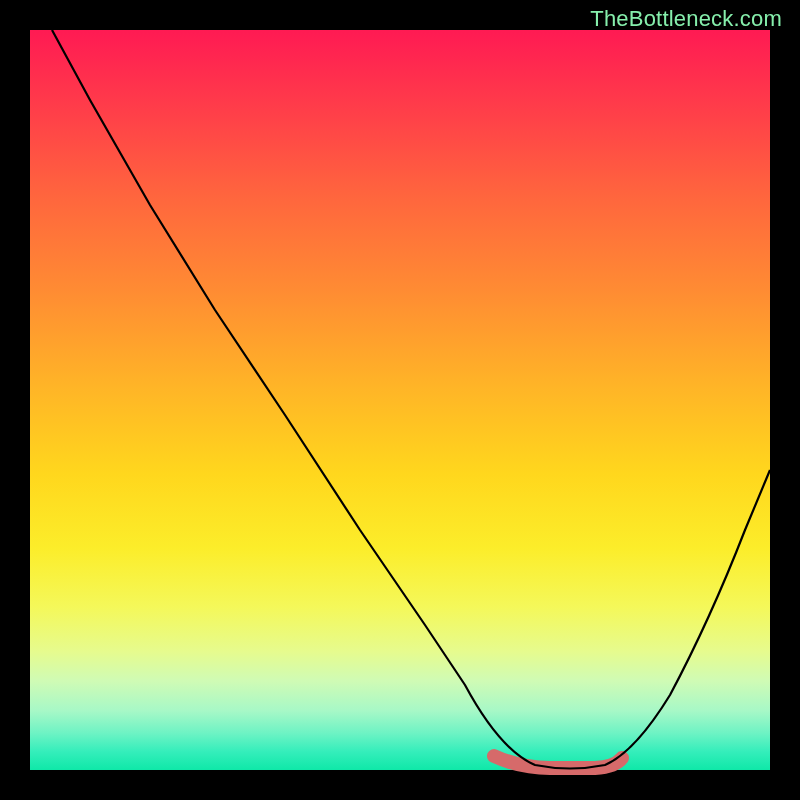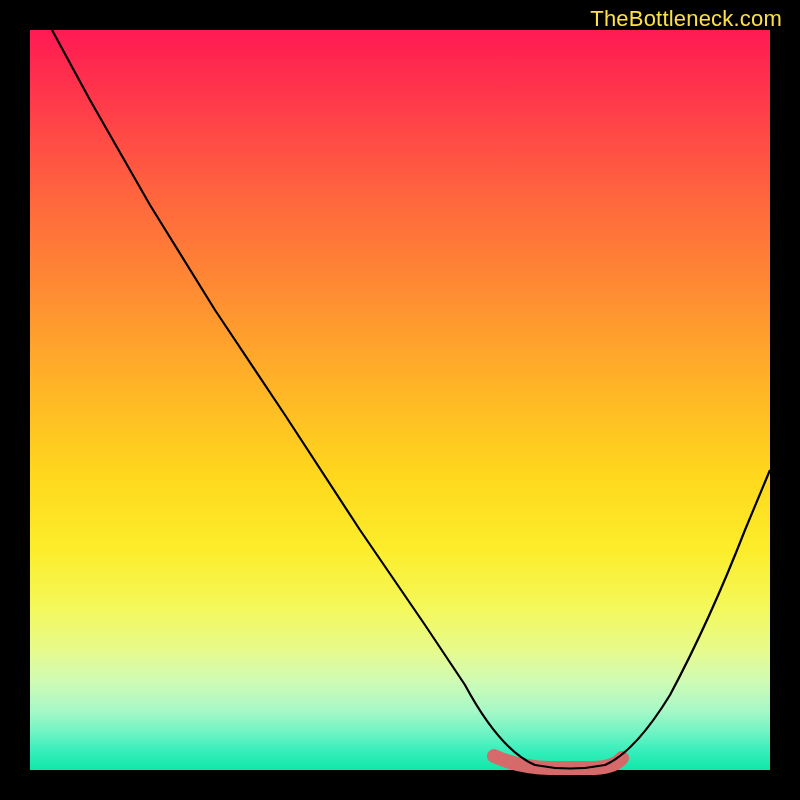--- a/index.html
+++ b/index.html
@@ -8,21 +8,21 @@
     width: 800px;
     height: 800px;
     background: #000;
     position: relative;
     font-family: Arial, Helvetica, sans-serif;
   }
   .watermark {
     position: absolute;
     top: 6px;
     right: 18px;
-    color: #fde047;
+    color: #86efac;
     font-size: 22px;
     font-weight: 400;
     letter-spacing: 0.2px;
     z-index: 5;
   }
   .plot-frame {
     position: absolute;
     left: 30px;
     top: 30px;
     width: 740px;

